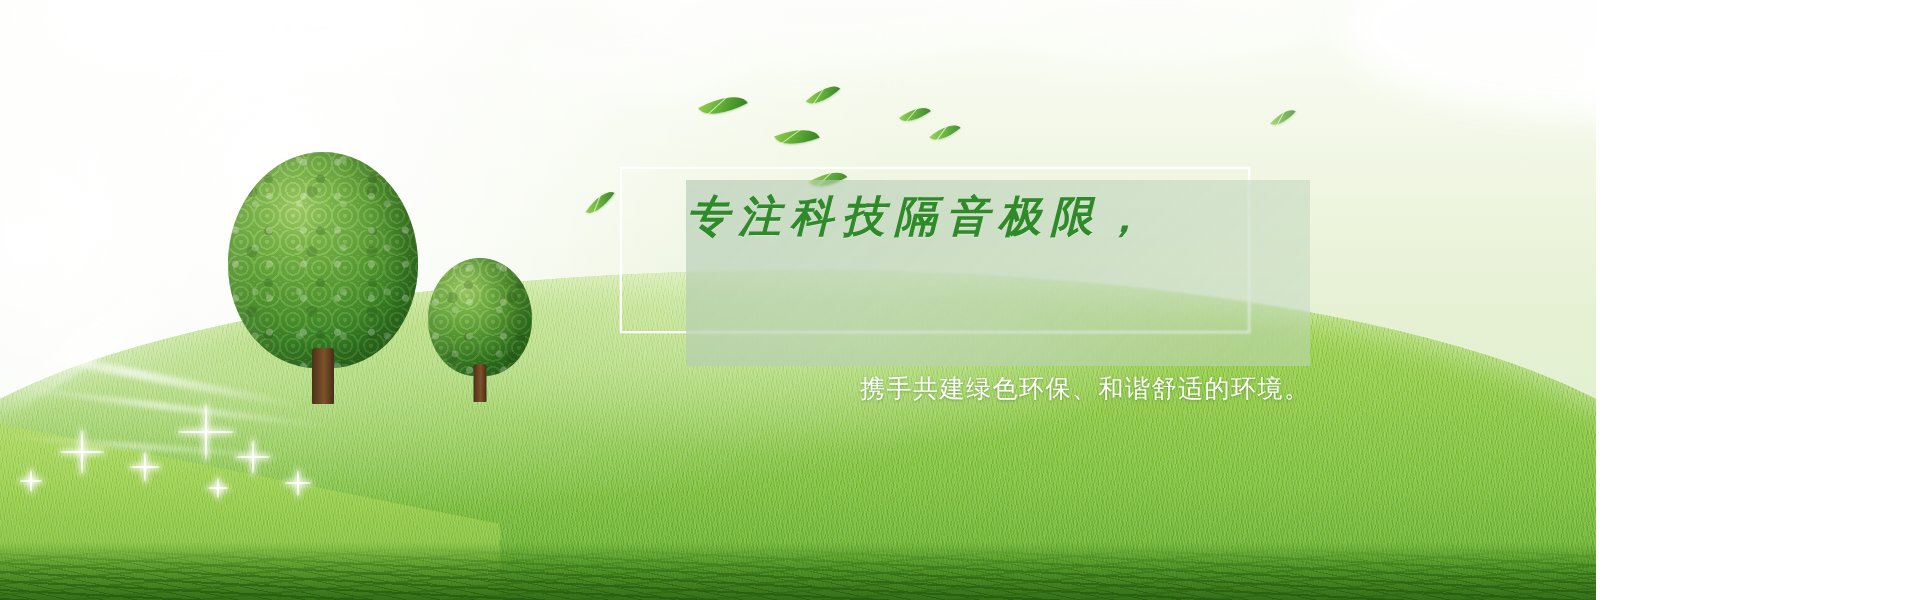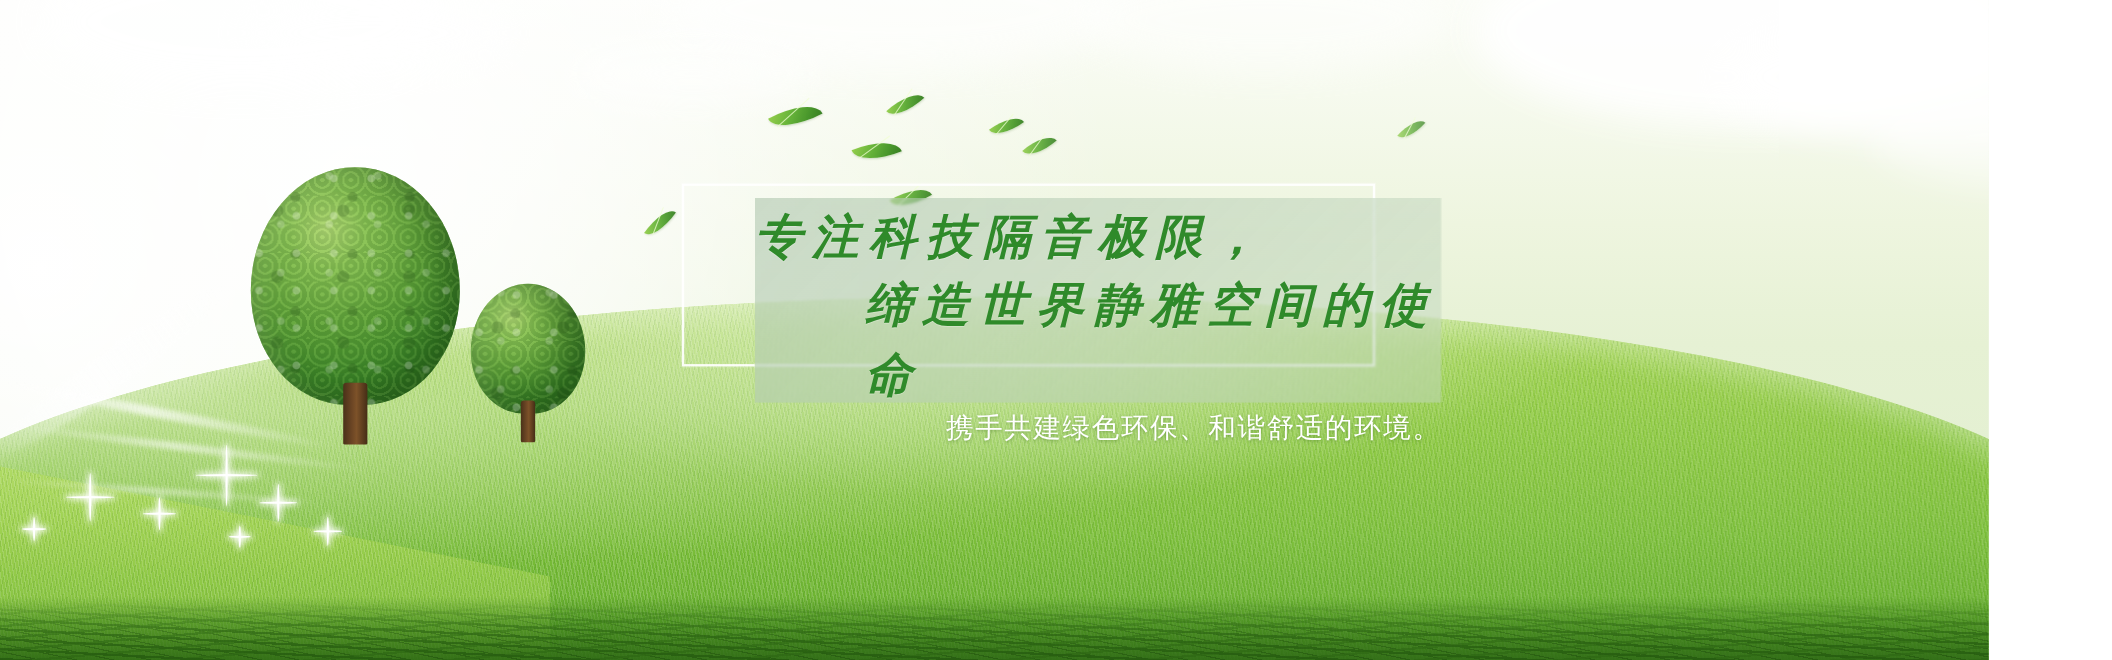--- a/index.html
+++ b/index.html
@@ -2,21 +2,21 @@
 <html><head>
 <meta charset="utf-8">
 <title>Eco Banner</title>
 <style>
   * { margin:0; padding:0; box-sizing:border-box; }
   html,body { background:#ffffff; }
   body { font-family:"Liberation Sans", sans-serif; }
 
   .banner{
     position:relative;
-    width:1808px; height:600px;
+    width:1596px; height:600px;
     overflow:hidden;
     background:#eef4e4;
   }
 
   
   .sky{
     position:absolute; inset:0;
     background:
       linear-gradient(to bottom,
         #fbfdf7 0%,
@@ -280,21 +280,20 @@
       <div class="leaf" style="left: 584px; top: 196px; width: 32px; height: 13px; opacity: 0.9; transform: rotate(-55deg);"></div>
       <div class="leaf" style="left: 810px; top: 172px; width: 36px; height: 15px; opacity: 0.88; transform: rotate(-30deg);"></div>
       <div class="leaf" style="left: 1270px; top: 112px; width: 26px; height: 11px; opacity: 0.7; transform: rotate(-48deg);"></div>
     </div>
 
   <div class="frame"></div>
   <div class="panel"></div>
 
   <div class="headline">
     <span class="l1">专注科技隔音极限，</span>
-    <span class="l2">缔造世界静雅空间的使命</span>
   </div>
 
   <div class="subtitle">携手共建绿色环保、和谐舒适的环境。</div>
 
   <div class="fringe"></div>
   <div class="fringe-blades"></div>
 
 </div>
 
 </body></html>

